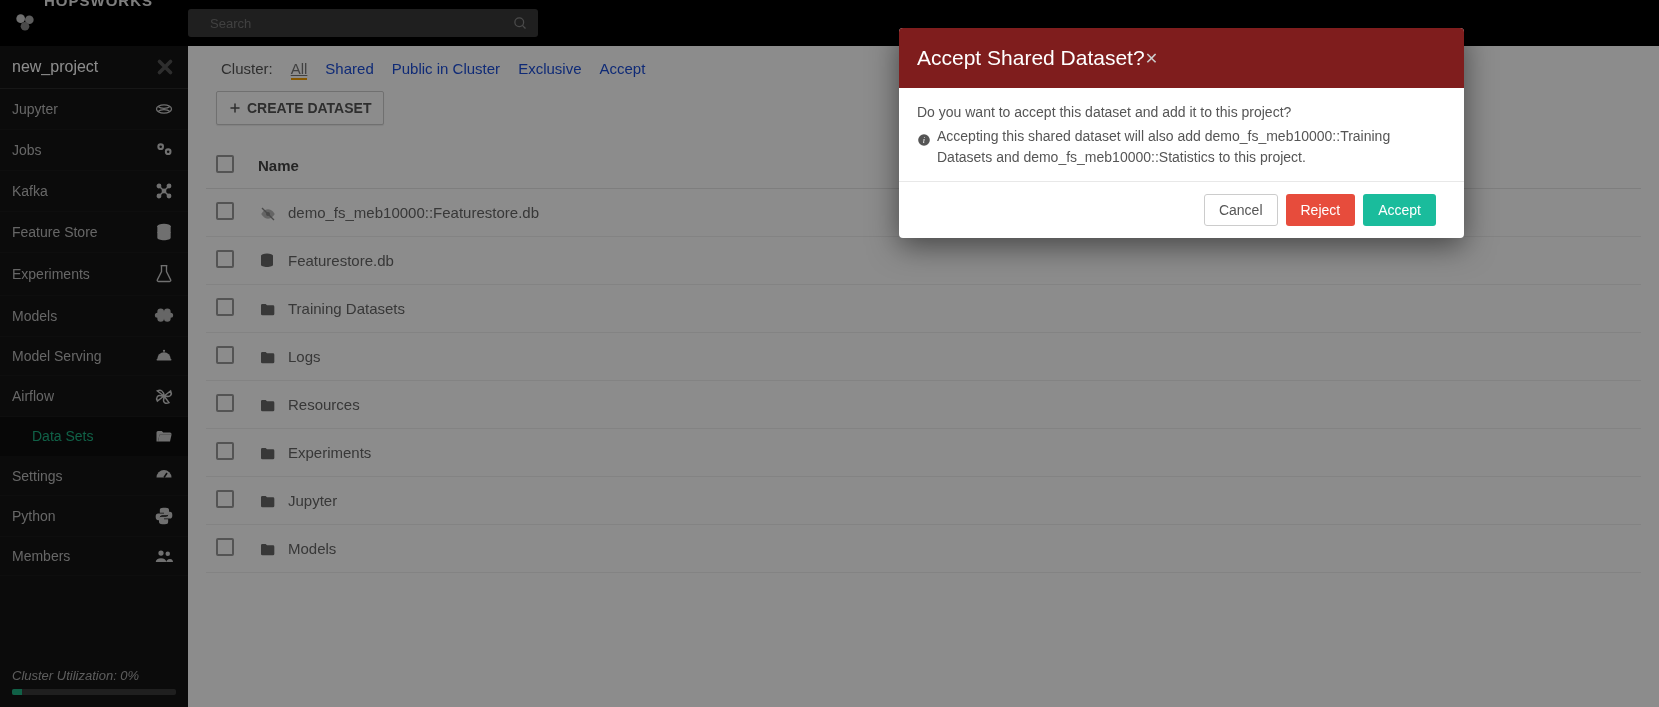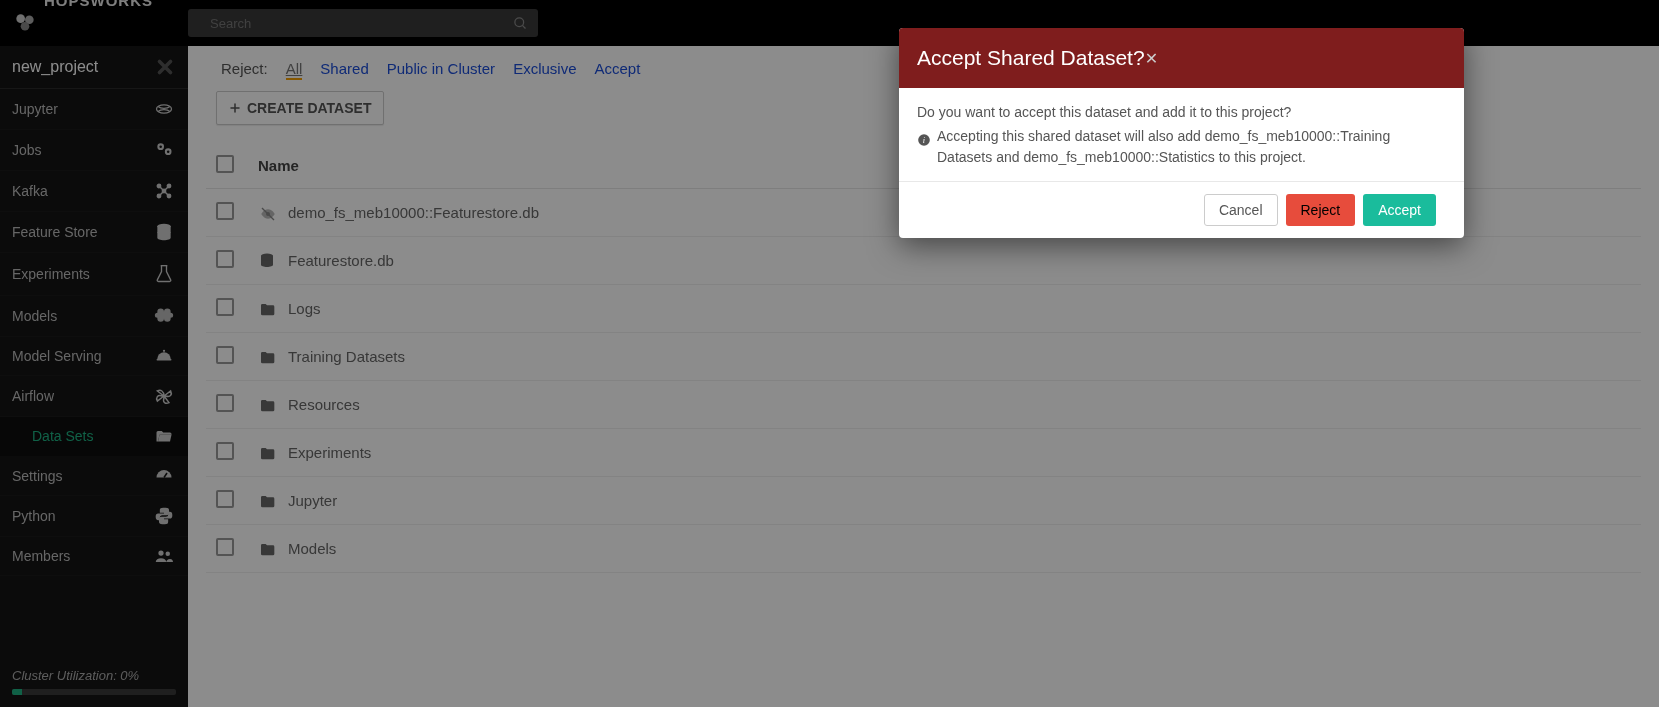--- a/index.html
+++ b/index.html
@@ -205,21 +205,21 @@
     gap:8px;
   }
   .btn {
     padding:7px 14px;
     border-radius:3px;
     font-size:14px;
     cursor:pointer;
     border:1px solid transparent;
   }
   .btn-default { background:#fff; color:#555; border-color:#ccc;}
-  .btn-danger { background:#e74c3c; color:#000000;}
+  .btn-danger { background:#e74c3c; color:#ffffff;}
   .btn-success { background:#1abc9c; color:#fff;}
 
   svg { display:inline-block; vertical-align:middle;}
 </style>
 </head>
 <body>
 
 <div class="topbar">
   <div class="brand">
     <svg width="26" height="26" viewBox="0 0 24 24">
@@ -348,21 +348,21 @@
   <div class="cluster">
     <span>Cluster Utilization: 0%</span>
     <div class="bar">
         <div class="fill"></div>
       </div>
   </div>
 </div>
 
 <div class="main">
   <div class="filterbar">
-    <span class="flabel">Reject:</span>
+    <span class="flabel">Cluster:</span>
     <span id="filters"><span class="fitem active" style="margin-right: 18px;">All</span><span class="fitem" style="margin-right: 18px;">Shared</span><span class="fitem" style="margin-right: 18px;">Public in Cluster</span><span class="fitem" style="margin-right: 18px;">Exclusive</span><span class="fitem" style="margin-right: 18px;">Accept</span></span>
   </div>
   <button class="create-btn">
     <svg width="12" height="12" viewBox="0 0 24 24" fill="#555">
         <path d="M12 4v16M4 12h16" stroke="#555" stroke-width="3" stroke-linecap="round"></path>
       </svg>
     <span>CREATE DATASET</span>
   </button>
 
   <table class="ds">
@@ -399,32 +399,32 @@
             </div>
           </td>
         </tr>
         <tr>
           <td><span class="chk"></span></td>
           <td>
             <div class="row-name">
               <span class="row-icon"><svg width="18" height="16" viewBox="0 0 24 24" fill="#666">
                   <path d="M3 5a2 2 0 012-2h5l2 2h9a2 2 0 012 2v11a2 2 0 01-2 2H5a2 2 0 01-2-2z"></path>
                 </svg></span>
+              <span>Training Datasets</span>
+            </div>
+          </td>
+        </tr>
+        <tr>
+          <td><span class="chk"></span></td>
+          <td>
+            <div class="row-name">
+              <span class="row-icon"><svg width="18" height="16" viewBox="0 0 24 24" fill="#666">
+                  <path d="M3 5a2 2 0 012-2h5l2 2h9a2 2 0 012 2v11a2 2 0 01-2 2H5a2 2 0 01-2-2z"></path>
+                </svg></span>
               <span>Logs</span>
-            </div>
-          </td>
-        </tr>
-        <tr>
-          <td><span class="chk"></span></td>
-          <td>
-            <div class="row-name">
-              <span class="row-icon"><svg width="18" height="16" viewBox="0 0 24 24" fill="#666">
-                  <path d="M3 5a2 2 0 012-2h5l2 2h9a2 2 0 012 2v11a2 2 0 01-2 2H5a2 2 0 01-2-2z"></path>
-                </svg></span>
-              <span>Training Datasets</span>
             </div>
           </td>
         </tr>
         <tr>
           <td><span class="chk"></span></td>
           <td>
             <div class="row-name">
               <span class="row-icon"><svg width="18" height="16" viewBox="0 0 24 24" fill="#666">
                   <path d="M3 5a2 2 0 012-2h5l2 2h9a2 2 0 012 2v11a2 2 0 01-2 2H5a2 2 0 01-2-2z"></path>
                 </svg></span>

